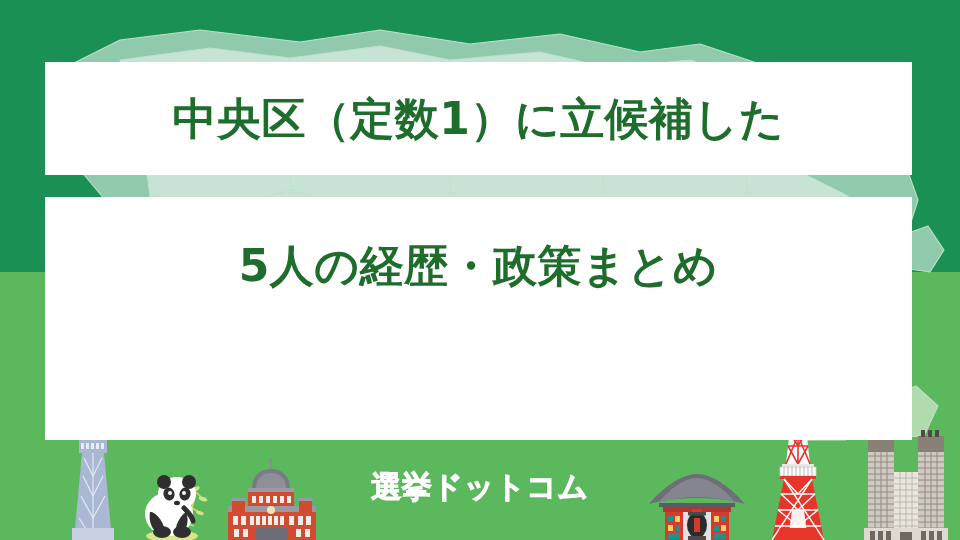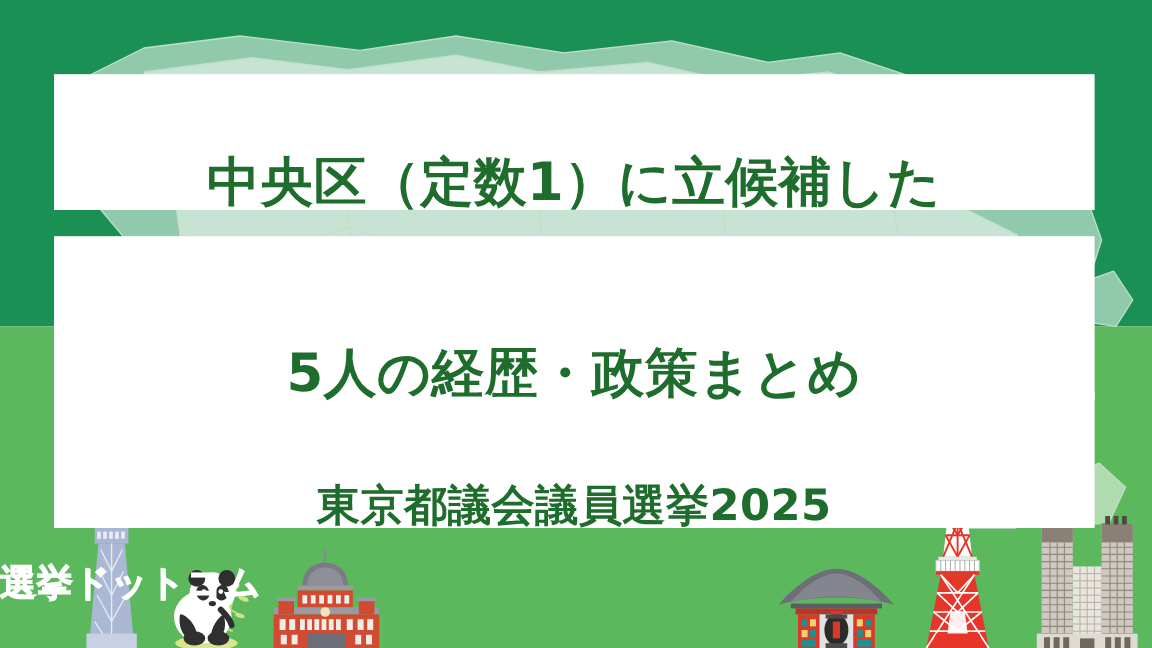--- a/index.html
+++ b/index.html
@@ -23,21 +23,21 @@
   #panda{left:136px;top:468px;width:80px;height:72px;}
   #tokyo-station{left:218px;top:458px;width:108px;height:82px;}
   #kaminarimon{left:645px;top:470px;width:104px;height:70px;}
   #tokyo-tower{left:762px;top:360px;width:72px;height:180px;}
   #metro-gov{left:858px;top:420px;width:96px;height:120px;}
 
   
   .banner{
     position:absolute;left:45px;width:867px;
     background:#ffffff;
-    display:flex;align-items:flex-end;
+    display:flex;align-items:center;
   }
   #banner-1{top:62px;height:113px;justify-content:center;}
   #banner-2{top:197px;height:137px;justify-content:center;}
   #banner-3{top:327px;height:113px;justify-content:center;}
 
   
   .banner .sheen{position:absolute;inset:0;background:rgba(255,255,255,0.93);}
 
   .banner-text{
     position:relative;z-index:2;
@@ -48,21 +48,21 @@
     text-align:center;
     line-height:1;
   }
   #headline-1{font-size:44px;}
   #headline-2{font-size:44px;}
   #headline-3{font-size:36px;}
 
   
   #logo{
     position:absolute;left:0;top:472px;width:960px;
-    z-index:5;
+    text-align:center;z-index:5;
     pointer-events:none;
   }
   #logo .logo-text{
     display:inline-block;
     color:#ffffff;
     font-size:30px;
     font-weight:bold;
     letter-spacing:0.02em;
     line-height:1;
     -webkit-text-stroke:1px #ffffff;
@@ -308,20 +308,19 @@
     <div class="banner-text" id="headline-1">中央区（定数1）に立候補した</div>
   </div>
 
   <div class="banner" id="banner-2">
     <div class="sheen"></div>
     <div class="banner-text" id="headline-2">5人の経歴・政策まとめ</div>
   </div>
 
   <div class="banner" id="banner-3">
     <div class="sheen"></div>
-    <div class="banner-text" id="headline-3">東京都議会議員選挙2025</div>
   </div>
 
   <div id="logo">
     <span class="logo-text">選挙ドットコム</span>
   </div>
 
 </div>
 
 </body></html>

